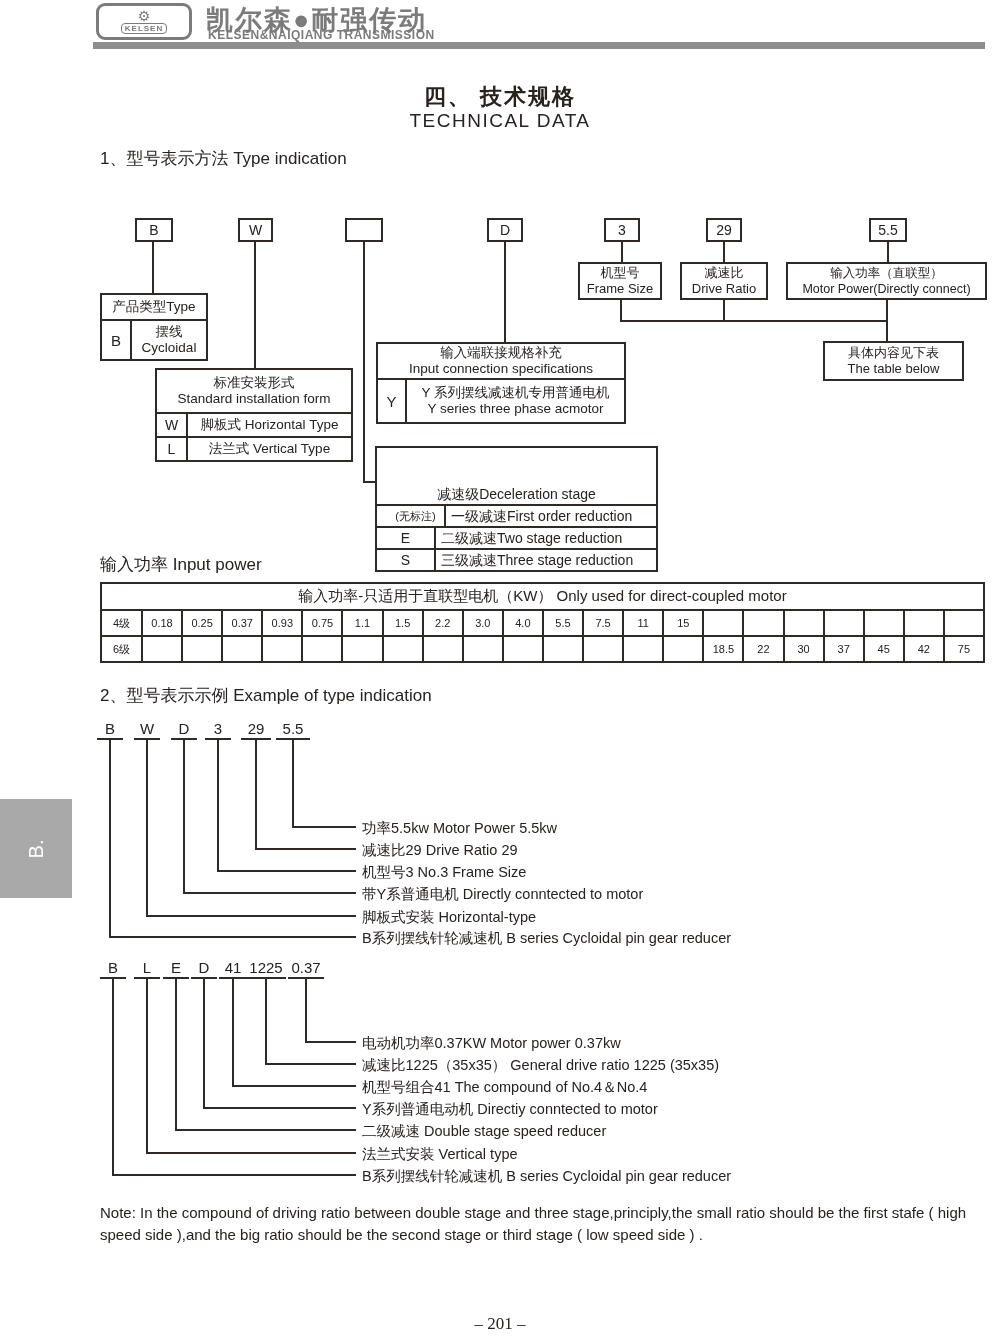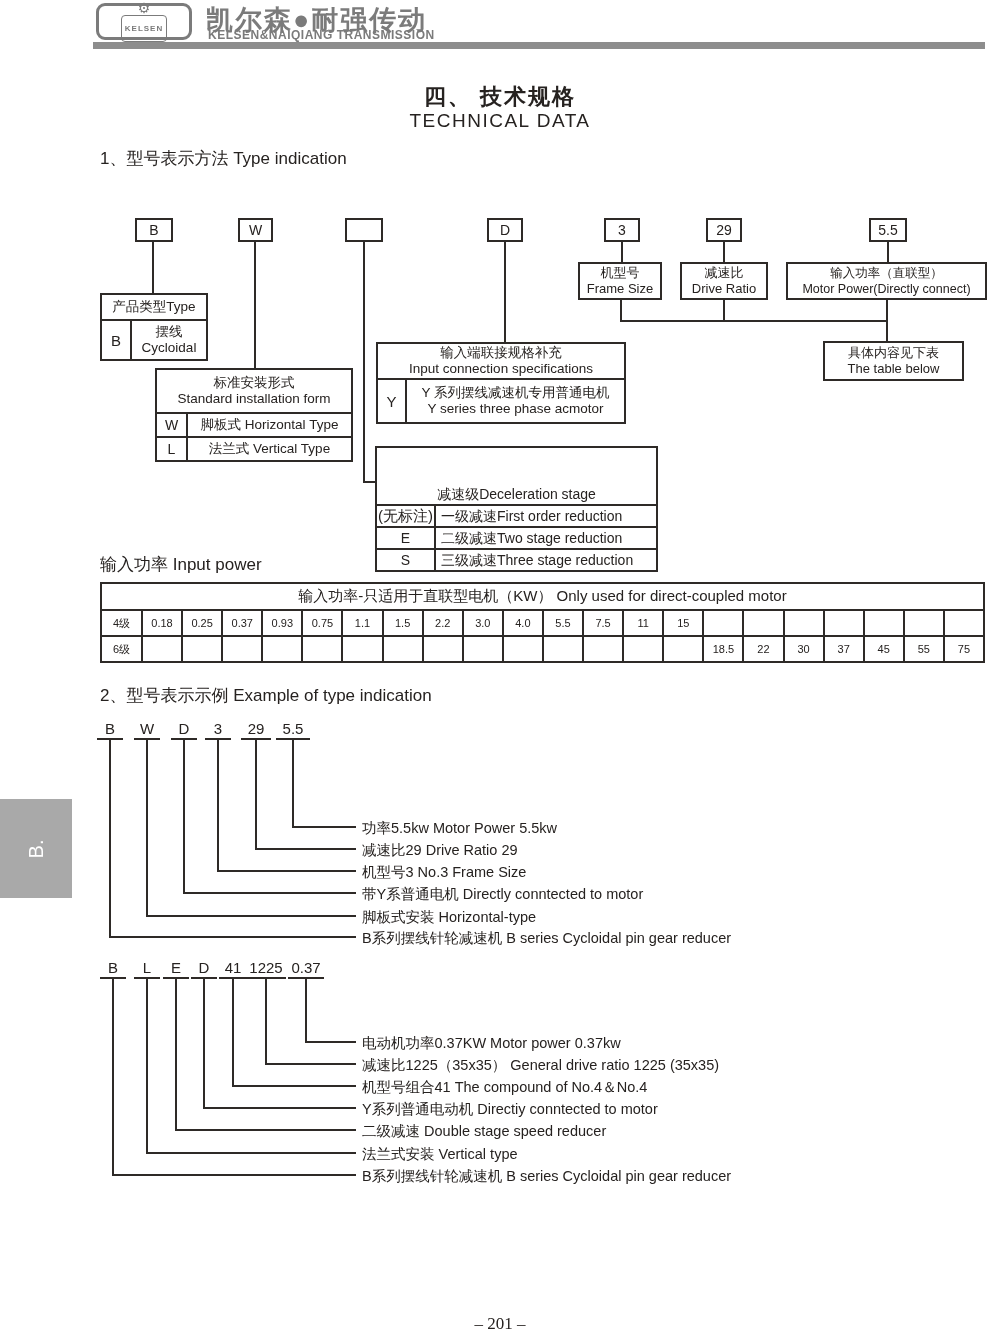--- a/index.html
+++ b/index.html
@@ -32,21 +32,21 @@
 </style>
 </head>
 <body>
 
 <div class="page">
 
   <div class="abs" style="left:0;top:0;width:1000px;height:52px;">
     <div class="abs" style="left:96px;top:3px;width:96px;height:37px;border:3px solid #7b7b7b;border-radius:9px;box-sizing:border-box;
                 display:flex;flex-direction:column;align-items:center;justify-content:center;">
       <span style="font-size:14px;line-height:14px;color:#7b7b7b;">⚙</span>
-      <span style="font-size:8px;font-weight:bold;color:#7b7b7b;border:1px solid #7b7b7b;border-radius:4px;padding:8px 3px;letter-spacing:1px;">KELSEN</span>
+      <span style="font-size:8px;font-weight:bold;color:#7b7b7b;border:1px solid #7b7b7b;border-radius:4px;padding:0 3px;letter-spacing:1px;">KELSEN</span>
     </div>
     <div class="abs" style="left:206px;top:2px;font-size:27px;font-weight:bold;color:#7b7b7b;letter-spacing:2px;">凯尔森●耐强传动</div>
     <div class="abs" style="left:208px;top:28px;font-size:12px;font-weight:bold;color:#7b7b7b;letter-spacing:0.5px;">KELSEN&amp;NAIQIANG TRANSMISSION</div>
     <div class="abs" style="left:93px;top:42px;width:892px;height:7px;background:#8d8d8d;"></div>
   </div>
 
   <div class="abs" style="left:0;top:82px;width:1000px;text-align:center;font-size:22px;font-weight:bold;letter-spacing:2px;">四、 技术规格</div>
   <div class="abs" style="left:0;top:110px;width:1000px;text-align:center;font-size:19px;letter-spacing:1.5px;">TECHNICAL DATA</div>
   <div class="heading" style="left:100px;top:147px;">1、型号表示方法 Type indication</div>
 
@@ -124,21 +124,21 @@
       <div class="val">
         <span>Y 系列摆线减速机专用普通电机</span>
         <span>Y series three phase acmotor</span>
       </div>
     </div>
   </div>
 
   <div class="mini" style="left:375px;top:446px;width:283px;">
     <div class="hd" style="height:20px;font-size:14px;margin-top:36px;">减速级Deceleration stage</div>
     <div class="row" style="height:20px;">
-      <div class="key" style="width:57px;font-size:15px;">(无标注)</div>
+      <div class="key" style="width:57px;font-size:11px;margin-left:10px;">(无标注)</div>
       <div class="val" style="font-size:14px;align-items:flex-start;padding-left:5px;">一级减速First order reduction</div>
     </div>
     <div class="row" style="height:20px;">
       <div class="key" style="width:57px;font-size:14px;">E</div>
       <div class="val" style="font-size:14px;align-items:flex-start;padding-left:5px;">二级减速Two stage reduction</div>
     </div>
     <div class="row" style="height:20px;">
       <div class="key" style="width:57px;font-size:14px;">S</div>
       <div class="val" style="font-size:14px;align-items:flex-start;padding-left:5px;">三级减速Three stage reduction</div>
     </div>
@@ -214,21 +214,21 @@
         <td></td>
         <td></td>
         <td></td>
         <td></td>
         <td></td>
         <td>18.5</td>
         <td>22</td>
         <td>30</td>
         <td>37</td>
         <td>45</td>
-        <td>55</td>
+        <td>42</td>
         <td>75</td>
       </tr>
     </tbody>
       </table>
   </div>
 
   <div class="heading" style="left:100px;top:684px;">2、型号表示示例 Example of type indication</div>
 
   <div class="code-item" style="left:97px;top:720px;width:26px;">B</div>
   <div class="code-item" style="left:134px;top:720px;width:26px;">W</div>
@@ -291,20 +291,21 @@
 
   <div class="vline" style="left:146px;top:979px;height:175px;"></div>
   <div class="hline" style="left:146px;top:1152px;width:210px;"></div>
   <div class="callout-text" style="left:362px;top:1145px;">法兰式安装 Vertical type</div>
 
   <div class="vline" style="left:112px;top:979px;height:197px;"></div>
   <div class="hline" style="left:112px;top:1174px;width:244px;"></div>
   <div class="callout-text" style="left:362px;top:1167px;">B系列摆线针轮减速机 B series Cycloidal pin gear reducer</div>
 
   <div class="abs" style="left:100px;top:1200px;width:888px;">
+    <div style="font-size:15px;line-height:22px;margin-top:2px;">Note: In the compound of driving ratio between double stage and three stage,principly,the small ratio should be the first stafe ( high speed side ),and the big ratio should be the second stage or third stage ( low speed side ) .</div>
   </div>
 
   <div class="abs" style="left:0;top:799px;width:72px;height:99px;background:#a9a9a9;">
     <span style="position:absolute;left:50%;top:50%;transform:translate(-50%,-50%) rotate(-90deg);
                  color:#ffffff;font-size:20px;">B.</span>
   </div>
 
   <div class="abs" style="left:0;top:1314px;width:1000px;text-align:center;font-size:17px;font-family:'Liberation Serif','DejaVu Serif',serif;">– 201 –</div>
 
 </div>

